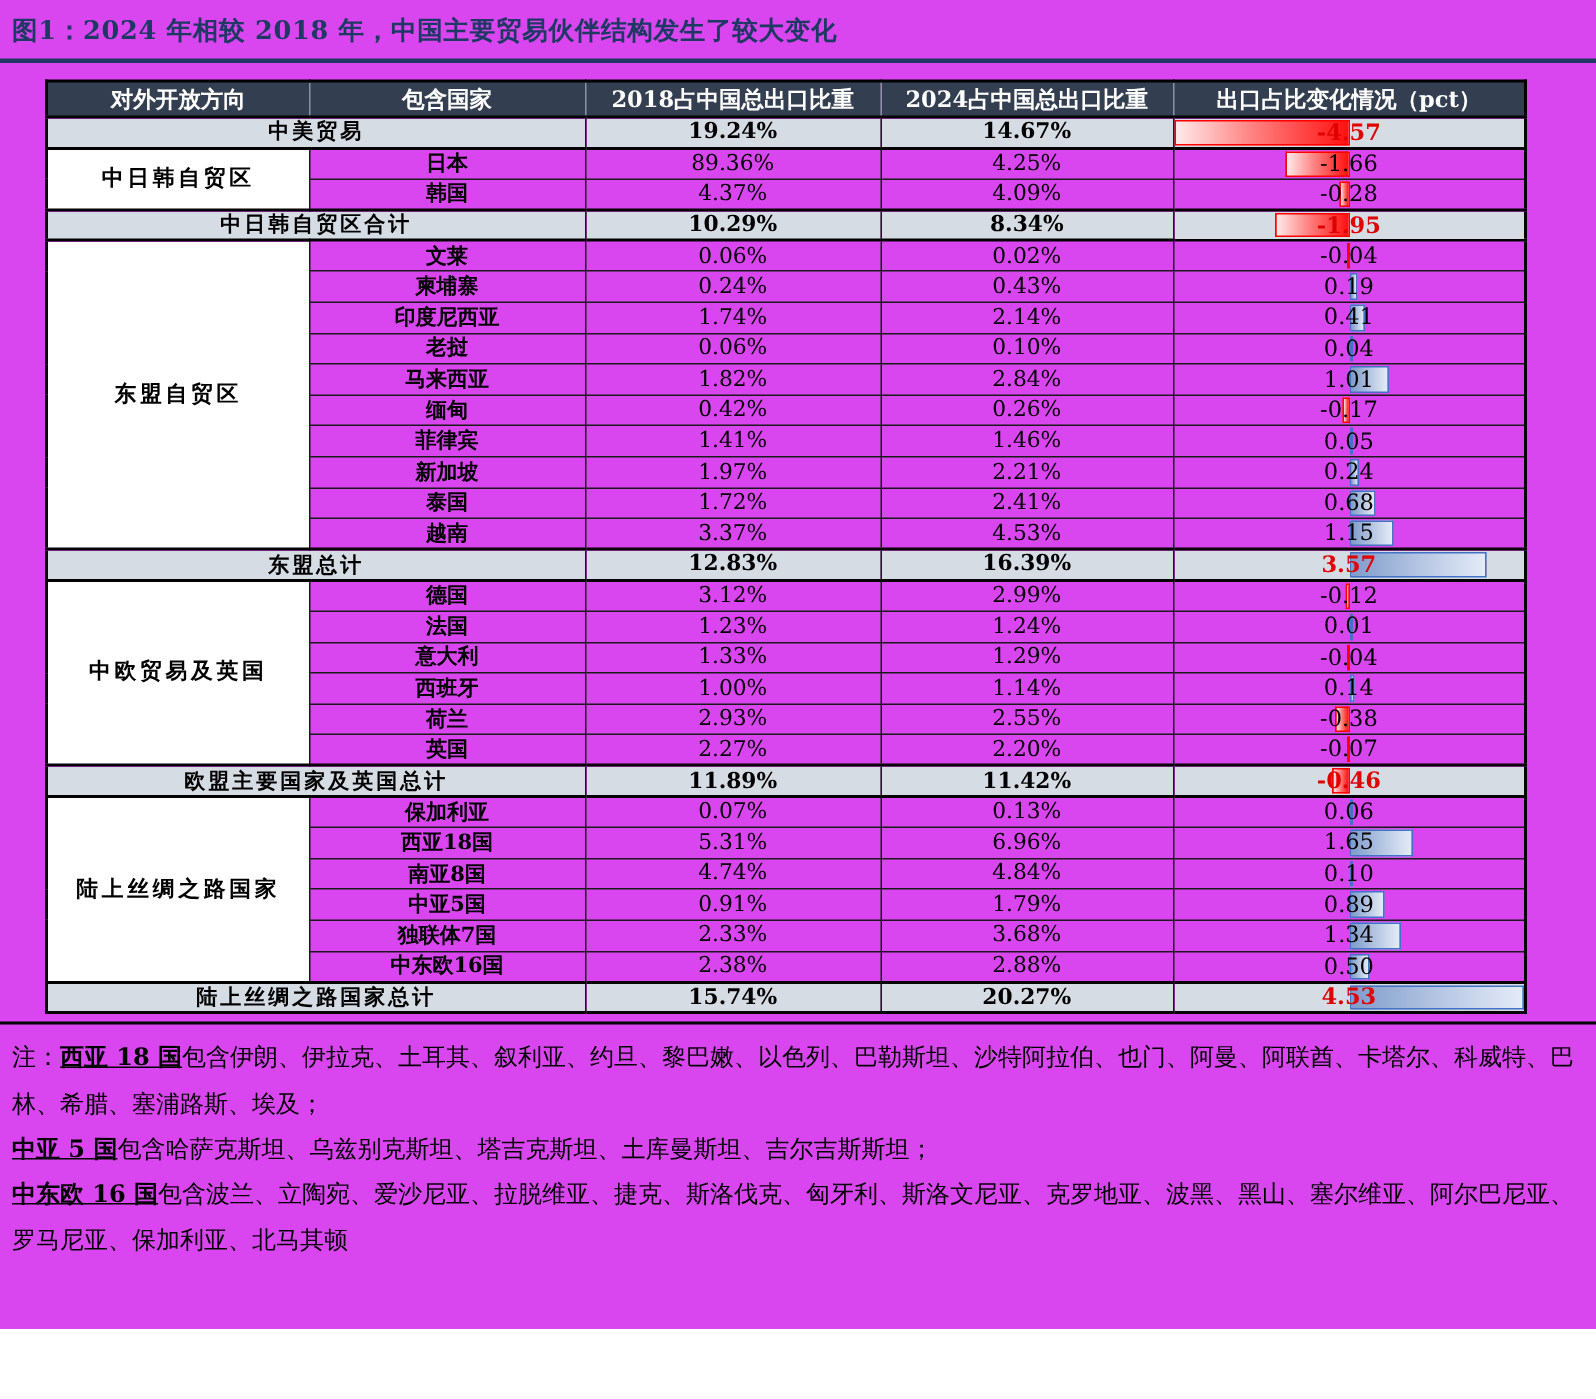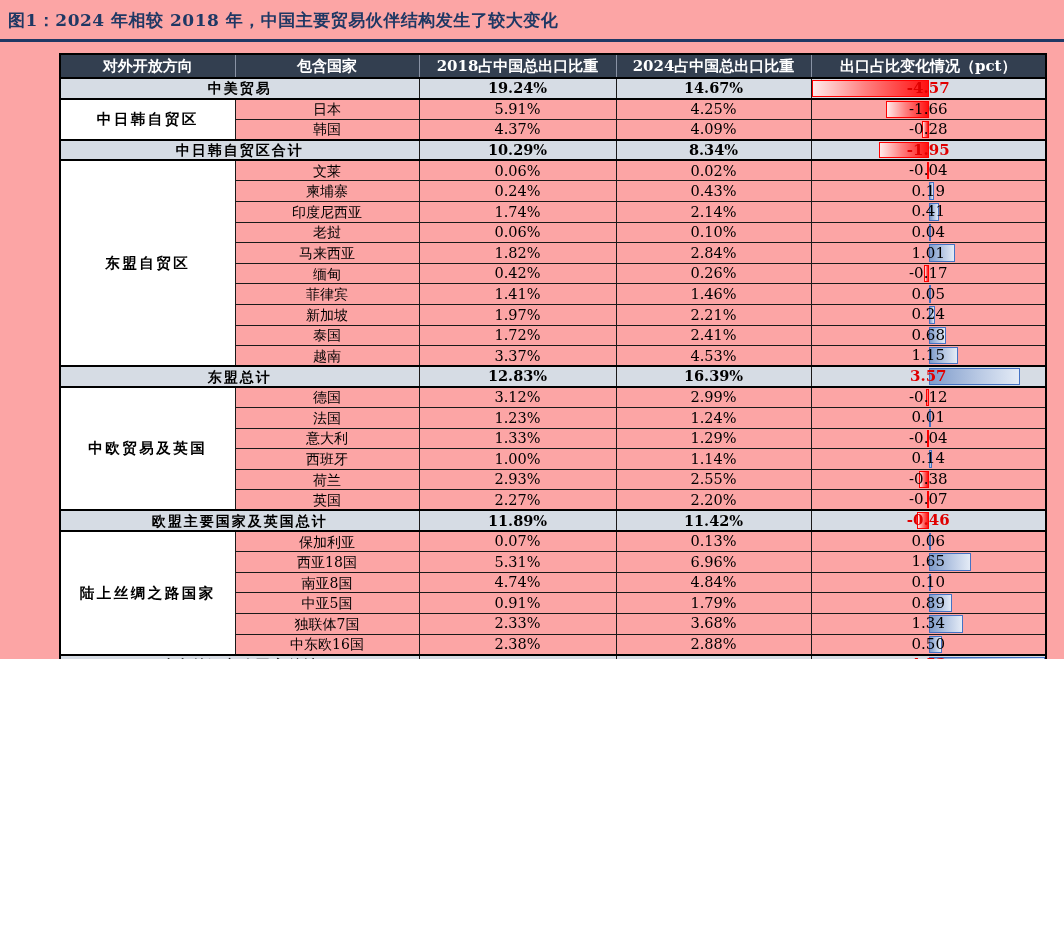--- a/index.html
+++ b/index.html
@@ -1,39 +1,39 @@
 <!DOCTYPE html>
 <html><head>
 <meta charset="utf-8">
 <style>
   * { box-sizing: border-box; }
   html,body { margin:0; padding:0; background:#fff; }
   .page {
-    position:relative; width:1064px; height:659px; background:#fca5a5;
+    position:relative; width:1064px; height:886px; background:#d946ef;
     font-family:"DejaVu Serif","Liberation Serif",serif; color:#000; overflow:hidden;
   }
   .fig-title {
     padding:9px 8px 0 8px; font-size:17px; font-weight:bold; color:#1F3864; letter-spacing:0.5px;
   }
   .title-rule { height:3px; background:#1F3864; margin-top:7px; }
 
-  .table-wrap { margin:11px 0 0 59px; }
+  .table-wrap { margin:11px 0 0 30px; }
   table.data { border-collapse:collapse; width:986px; table-layout:fixed; border:2px solid #000; }
   thead th {
     background:#333F50; color:#fff; font-weight:bold; font-size:15px;
     height:24px; padding:0; border-bottom:2px solid #000;
   }
   thead th + th { border-left:1px solid #8a93a5; }
   tbody td {
     border:1px solid #1a1a1a; height:20.6px; padding:0;
     text-align:center; vertical-align:middle; font-size:14.5px; line-height:1;
     overflow:hidden;
   }
   td.grp-cell { font-weight:bold; font-size:14.5px; letter-spacing:2.5px; background:#fff; }
-  td.name-cell { font-weight:normal; font-size:14px; }
+  td.name-cell { font-weight:bold; font-size:14px; }
   tr.summary td { background:#D6DCE4; font-weight:bold; border-top:2px solid #000; border-bottom:2px solid #000; }
   td.sum-label { letter-spacing:2px; font-size:14px; }
   td.chg-cell { position:relative; font-size:15px; }
   td.chg-cell .bar { position:absolute; top:1px; bottom:1px; min-width:2px; }
   td.chg-cell .bar.neg {
     background:linear-gradient(to right,#ffeaea 0%,#ff8080 45%,#ff1010 100%);
     border:1px solid #ff0000;
   }
   td.chg-cell .bar.pos {
     background:linear-gradient(to right,#7f9ccb 0%,#b9c9e4 55%,#e4ebf6 100%);
@@ -76,21 +76,21 @@
       <tbody>
           <tr class="summary">
             <td colspan="2" class="sum-label">中美贸易</td>
             <td>19.24%</td>
             <td>14.67%</td>
             <td class="chg-cell"><div class="bar neg" style="width: 50.2198%; right: 49.7802%;"></div><span class="chg-text">-4.57</span></td>
           </tr>
           <tr>
             <td rowspan="2" class="grp-cell">中日韩自贸区</td>
             <td class="name-cell">日本</td>
-            <td>5.91%</td>
+            <td>89.36%</td>
             <td>4.25%</td>
             <td class="chg-cell"><div class="bar neg" style="width: 18.2418%; right: 49.7802%;"></div><span class="chg-text">-1.66</span></td>
           </tr>
           <tr>
             <td class="name-cell">韩国</td>
             <td>4.37%</td>
             <td>4.09%</td>
             <td class="chg-cell"><div class="bar neg" style="width: 3.07692%; right: 49.7802%;"></div><span class="chg-text">-0.28</span></td>
           </tr>
           <tr class="summary">
@@ -253,16 +253,19 @@
             <td class="chg-cell"><div class="bar pos" style="width: 49.7802%; left: 50.2198%;"></div><span class="chg-text">4.53</span></td>
           </tr>
         </tbody>
     </table>
   </div>
 
   <div class="notes-rule"></div>
 
   <div class="notes">
     <div id="note-defs">
+        <div class="note"><span>注：</span><span class="note-term">西亚 18 国</span><span>包含伊朗、伊拉克、土耳其、叙利亚、约旦、黎巴嫩、以色列、巴勒斯坦、沙特阿拉伯、也门、阿曼、阿联酋、卡塔尔、科威特、巴林、希腊、塞浦路斯、埃及；</span></div>
+        <div class="note"><span class="note-term">中亚 5 国</span><span>包含哈萨克斯坦、乌兹别克斯坦、塔吉克斯坦、土库曼斯坦、吉尔吉斯斯坦；</span></div>
+        <div class="note"><span class="note-term">中东欧 16 国</span><span>包含波兰、立陶宛、爱沙尼亚、拉脱维亚、捷克、斯洛伐克、匈牙利、斯洛文尼亚、克罗地亚、波黑、黑山、塞尔维亚、阿尔巴尼亚、罗马尼亚、保加利亚、北马其顿</span></div>
       </div>
   </div>
 
 </div>
 
 </body></html>

